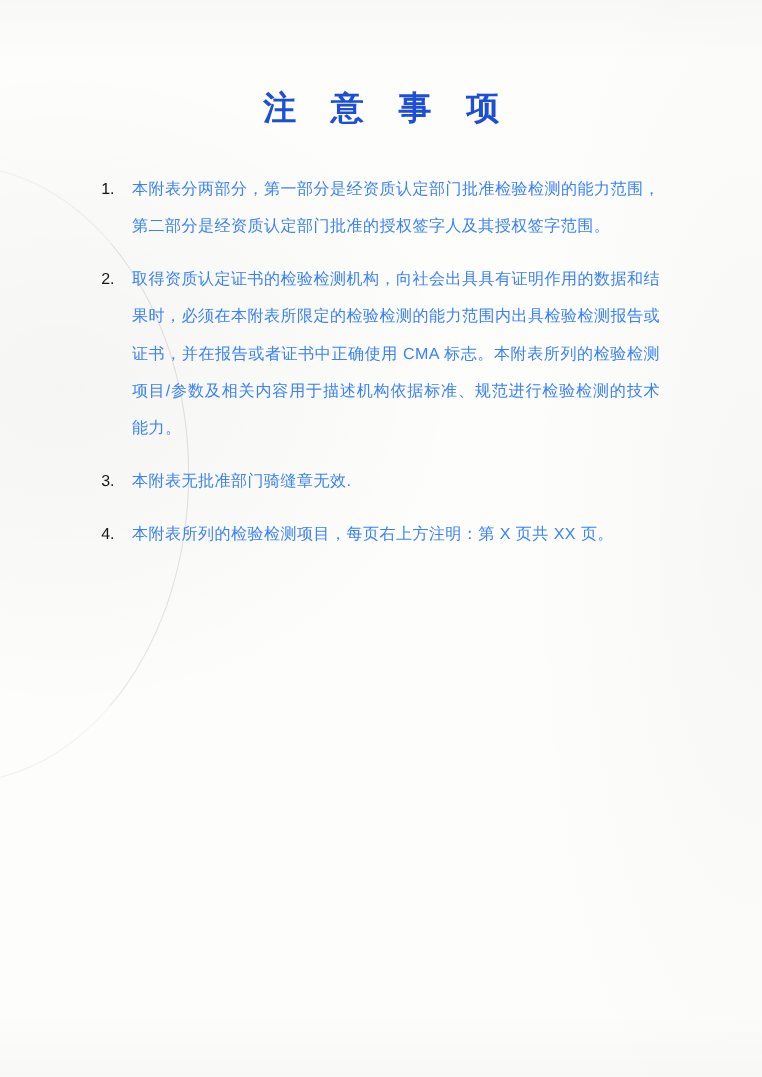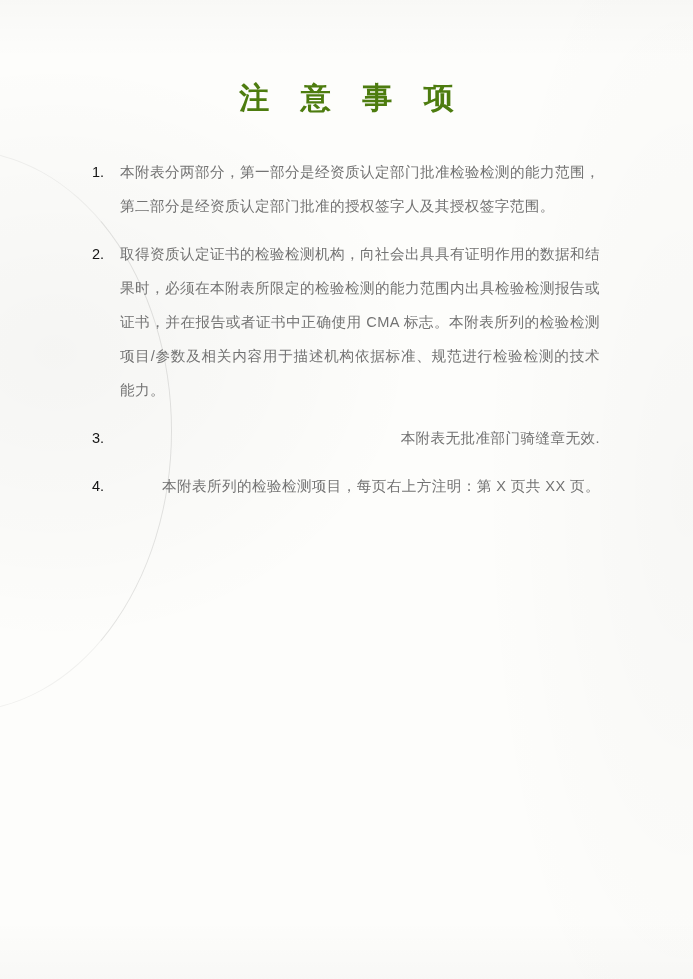--- a/index.html
+++ b/index.html
@@ -48,21 +48,21 @@
     position: absolute;
     top: 78px;
     left: 0;
     width: 693px;
     text-align: center;
     font-family: "Liberation Serif", serif;
     font-weight: bold;
     font-size: 30px;
     letter-spacing: 12px;
     text-indent: 12px;
-    color: #4d7c0f;
+    color: #1d4ed8;
   }
   .note-list {
     position: absolute;
     top: 155px;
     left: 92px;
     width: 508px;
   }
   .note-item {
     display: flex;
     align-items: flex-start;
@@ -74,25 +74,25 @@
     line-height: 34px;
     color: #141414;
     font-family: "Liberation Sans", sans-serif;
   }
   .note-text {
     flex: 1 1 auto;
     font-size: 14.6px;
     line-height: 34px;
     text-align: justify;
     text-justify: inter-ideograph;
-    color: #737373;
+    color: #3b82f6;
     letter-spacing: 0.4px;
   }
   .note-text.single {
-    text-align: right;
+    text-align: left;
   }
 </style>
 </head>
 <body>
 
 <div class="page">
 
   <div class="scan-shade"></div>
   <div class="scan-arc"></div>
 

